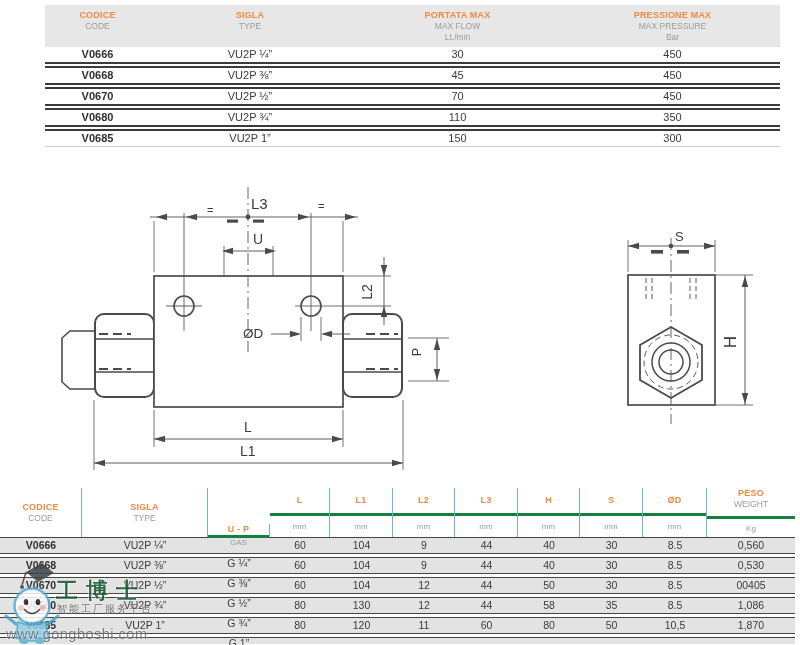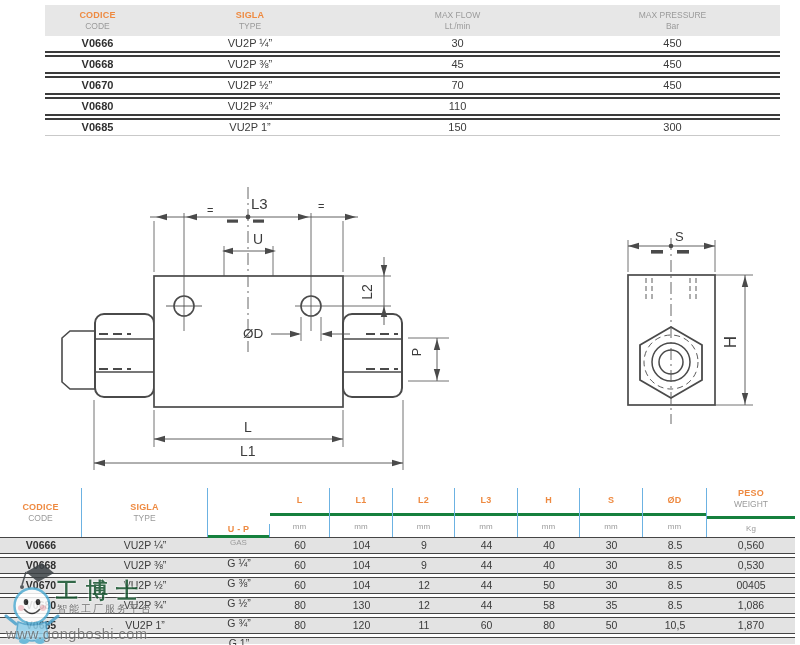--- a/index.html
+++ b/index.html
@@ -59,24 +59,26 @@
         <span class="hl">CODICE</span>
         <span class="hs">CODE</span>
         <span class="hs"></span>
       </div>
       <div class="hcell t1">
         <span class="hl">SIGLA</span>
         <span class="hs">TYPE</span>
         <span class="hs"></span>
       </div>
       <div class="hcell t2">
+        <span class="hl">PORTATA MAX</span>
         <span class="hs">MAX FLOW</span>
         <span class="hs">Lt./min</span>
       </div>
       <div class="hcell t3">
+        <span class="hl">PRESSIONE MAX</span>
         <span class="hs">MAX PRESSURE</span>
         <span class="hs">Bar</span>
       </div>
     </div>
     <div class="tt-row">
         <div class="t0 code">V0666</div>
         <div class="t1">VU2P ¼”</div>
         <div class="t2">30</div>
         <div class="t3">450</div>
       </div>
@@ -89,20 +91,21 @@
       <div class="tt-row">
         <div class="t0 code">V0670</div>
         <div class="t1">VU2P ½”</div>
         <div class="t2">70</div>
         <div class="t3">450</div>
       </div>
       <div class="tt-row">
         <div class="t0 code">V0680</div>
         <div class="t1">VU2P ¾”</div>
         <div class="t2">110</div>
+        <div class="t3">350</div>
       </div>
       <div class="tt-row">
         <div class="t0 code">V0685</div>
         <div class="t1">VU2P 1”</div>
         <div class="t2">150</div>
         <div class="t3">300</div>
       </div>
   </div>
 
   <svg class="draw" width="800" height="318" viewBox="0 170 800 318" xmlns="http://www.w3.org/2000/svg">

